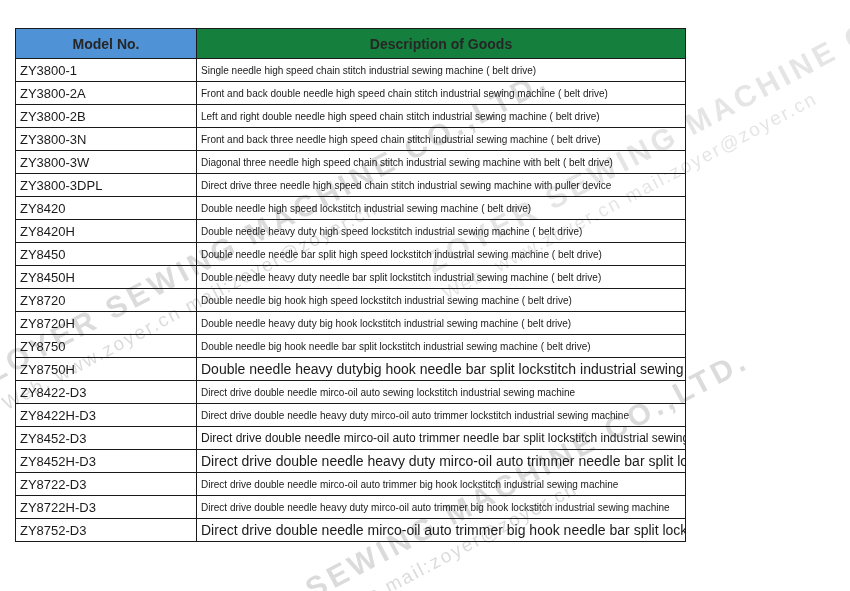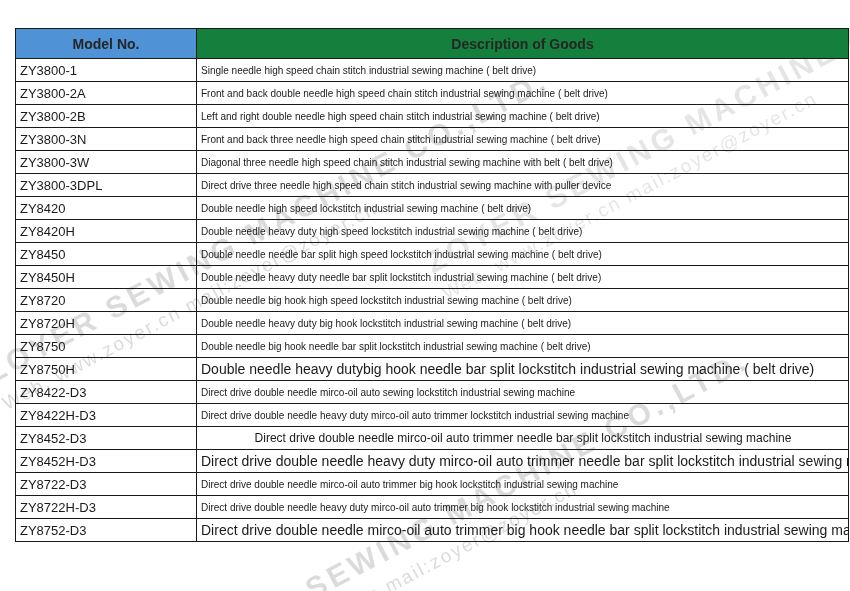--- a/index.html
+++ b/index.html
@@ -50,21 +50,21 @@
   
   .table-wrap {
     position: absolute;
     left: 15px;
     top: 28px;
     z-index: 2;
   }
   table {
     border-collapse: collapse;
     table-layout: fixed;
-    width: 834px;
+    width: 671px;
   }
   col.col-model { width: 181px; }
   th, td {
     border: 1px solid #1a1a1a;
     background: transparent;
     overflow: hidden;
     white-space: nowrap;
     vertical-align: middle;
   }
   th {

